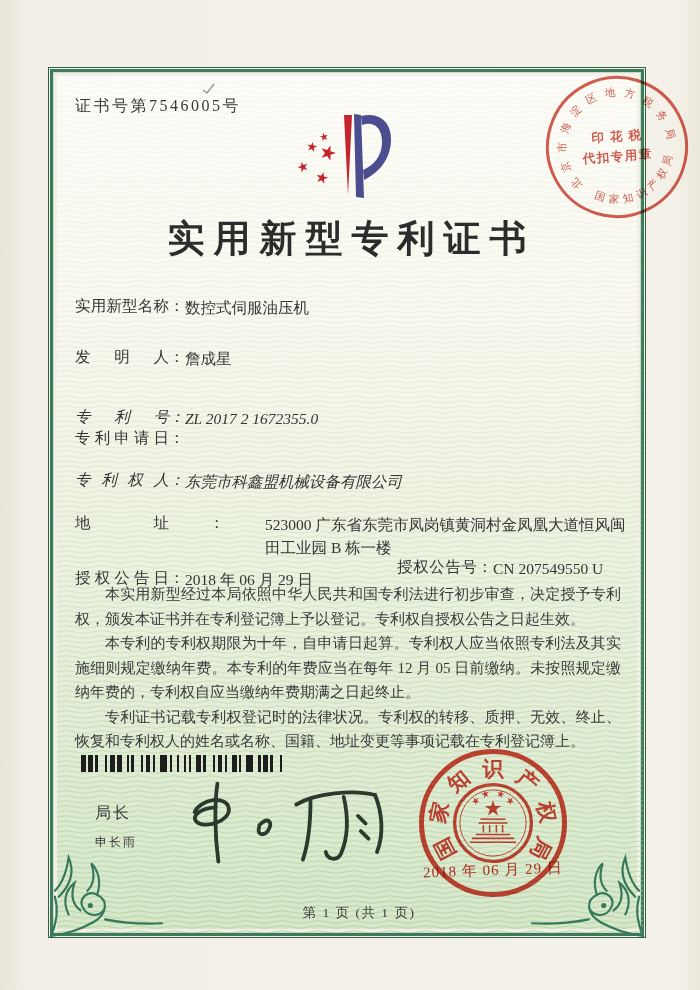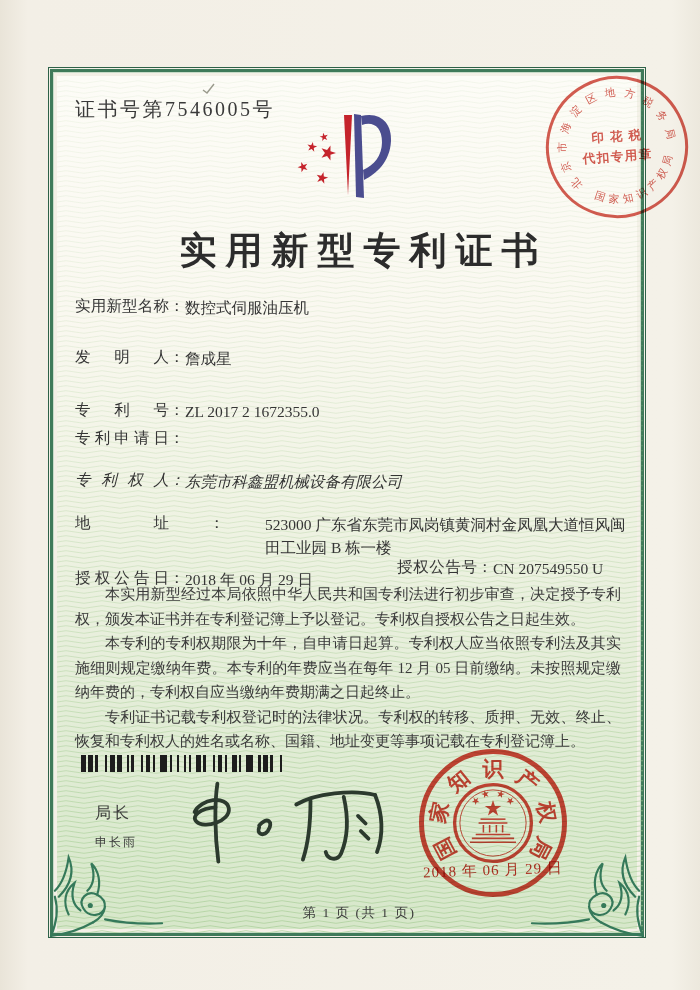--- a/index.html
+++ b/index.html
@@ -22,31 +22,31 @@
     border:3px solid #3f7a5a;box-sizing:border-box;
     box-shadow:inset 0 0 0 1px #c9dcc9;
   }
   .cert-bg{
     position:absolute;inset:4px;
     background:linear-gradient(180deg,#fdfcf7 0%,#faf8f0 28%,#f0f3e4 50%,#e6eeda 70%,#dcead0 88%,#d7e7ca 100%);
   }
   .cert-bg svg{position:absolute;inset:0;}
   .content{position:absolute;inset:0;color:#333;}
   
-  .cert-no{position:absolute;left:26px;top:28px;font-size:20px;letter-spacing:2.5px;color:#3a3a3a;}
+  .cert-no{position:absolute;left:26px;top:28px;font-size:16px;letter-spacing:2.5px;color:#3a3a3a;}
   .pencil-mark{position:absolute;left:152px;top:14px;}
   .logo{position:absolute;left:237px;top:43px;width:115px;height:96px;}
   .title{position:absolute;left:0;top:146px;width:100%;text-align:center;
-    font-size:37px;font-weight:600;letter-spacing:9px;text-indent:9px;color:#2c2c2c;margin:12px;}
+    font-size:37px;font-weight:600;letter-spacing:9px;text-indent:9px;color:#2c2c2c;margin:0;}
   
   .row{position:absolute;left:26px;width:556px;display:flex;font-size:15.5px;color:#353535;}
   .lbl{flex:0 0 94px;text-align:justify;text-align-last:justify;}
   .colon{flex:0 0 16px;}
   .val{flex:1 1 auto;line-height:23px;}
-  .row-name{top:228px;} .row-inventor{top:279px;} .row-patno{top:332px;}
+  .row-name{top:228px;} .row-inventor{top:279px;} .row-patno{top:339px;font-style:italic;}
   .row-filing{top:360px;} .row-patentee{top:402px;font-style:italic;} .row-address{top:445px;gap:40px;}
   .row-address .val{max-width:436px;}
   .row-grantdate{top:500px;width:330px;}
   .row-grantno{top:489px;left:348px;width:240px;}
   .row-grantno .lbl{flex:0 0 80px;}
   
   .paras{position:absolute;left:26px;top:514px;width:546px;font-size:15px;line-height:24.5px;
     text-align:justify;color:#3a3a3a;}
   .paras p{margin:0;text-indent:2em;}
   

